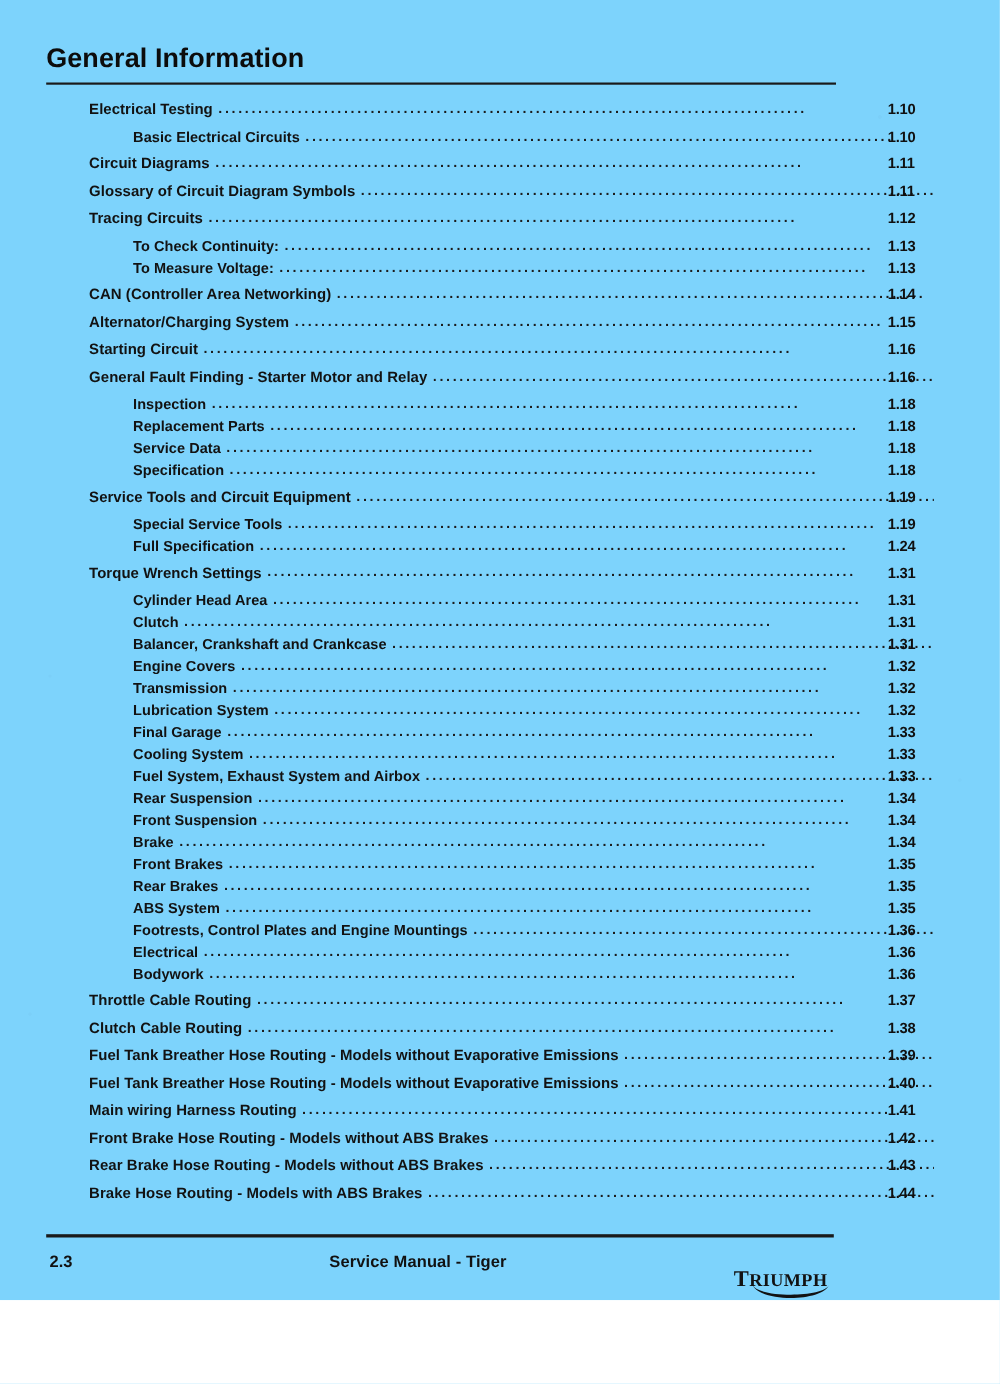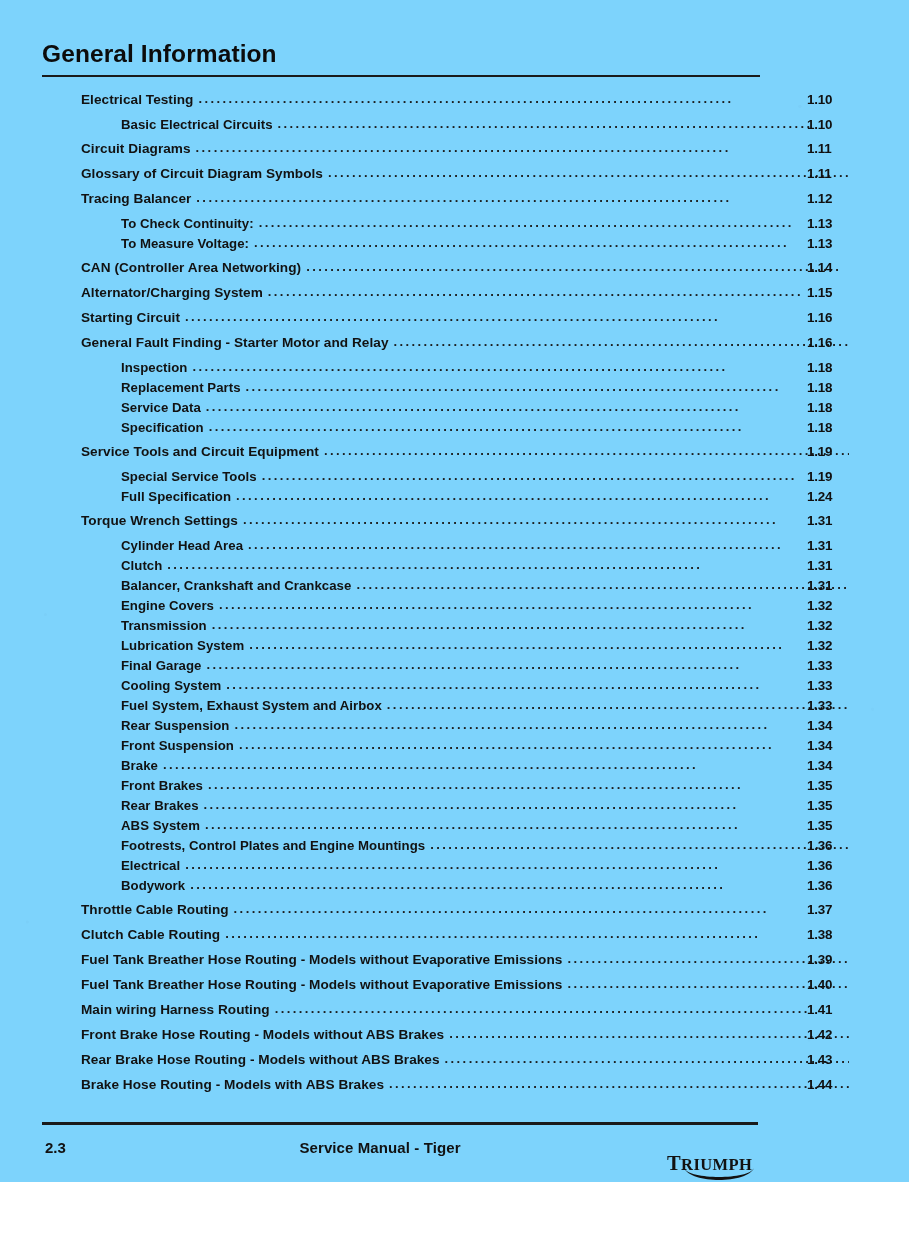--- a/index.html
+++ b/index.html
@@ -211,21 +211,21 @@
         <span class="toc-title">Circuit Diagrams</span>
         <span class="toc-leader">.........................................................................................</span>
         <span class="toc-page">1.11</span>
       </div>
       <div class="toc-row level-1">
         <span class="toc-title">Glossary of Circuit Diagram Symbols</span>
         <span class="toc-leader">.........................................................................................</span>
         <span class="toc-page">1.11</span>
       </div>
       <div class="toc-row level-1">
-        <span class="toc-title">Tracing Balancer</span>
+        <span class="toc-title">Tracing Circuits</span>
         <span class="toc-leader">.........................................................................................</span>
         <span class="toc-page">1.12</span>
       </div>
       <div class="toc-row level-2">
         <span class="toc-title">To Check Continuity:</span>
         <span class="toc-leader">.........................................................................................</span>
         <span class="toc-page">1.13</span>
       </div>
       <div class="toc-row level-2">
         <span class="toc-title">To Measure Voltage:</span>

